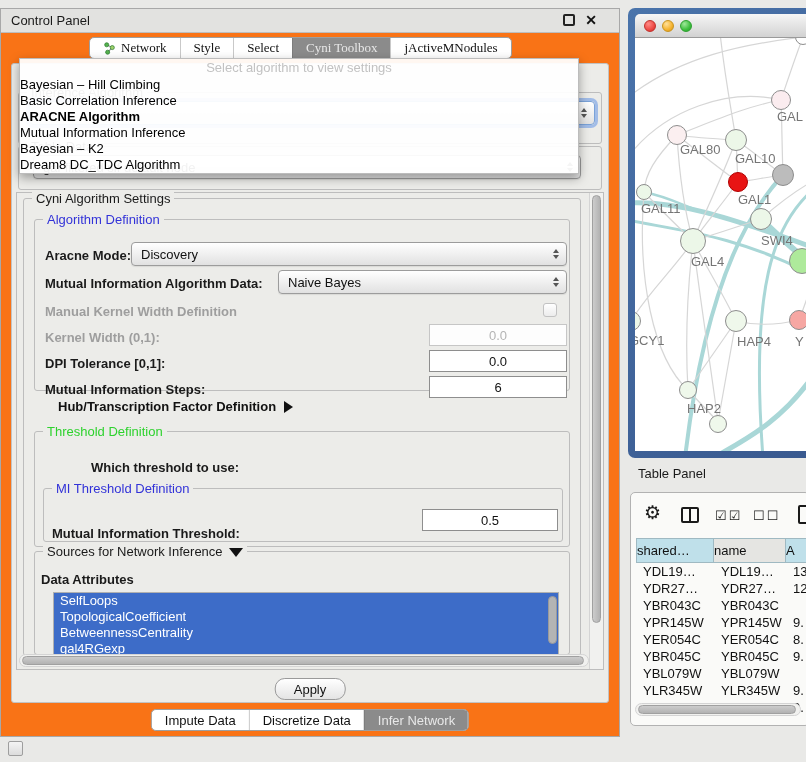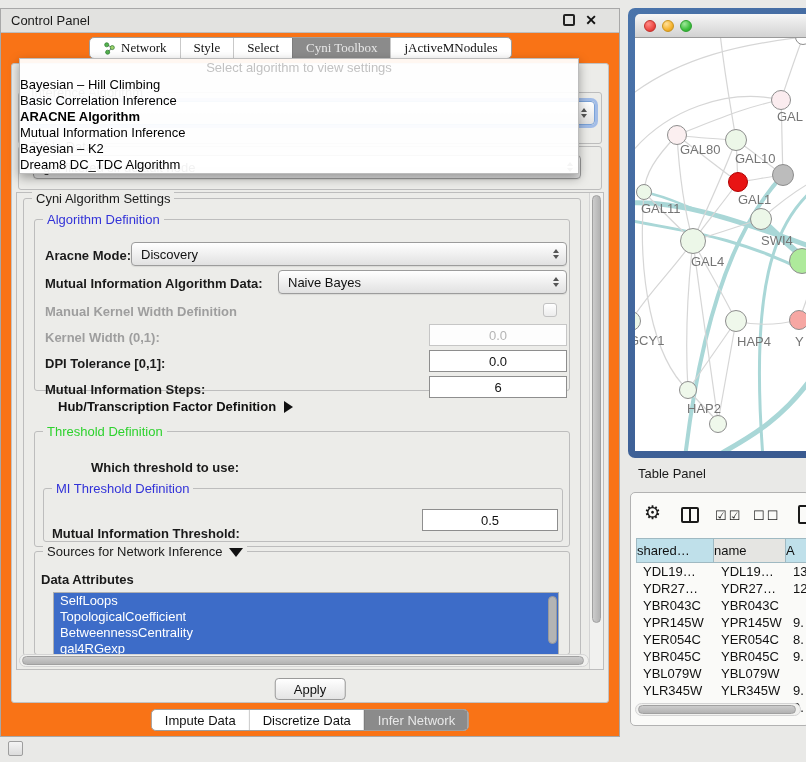--- a/index.html
+++ b/index.html
@@ -75,21 +75,21 @@
   .arrow-down { display:inline-block; width:0; height:0; border-left:7px solid transparent;
     border-right:7px solid transparent; border-top:9px solid #111; margin-left:6px; vertical-align:-1px; }
 
   .attr-list { position:absolute; background:#fff; border:1px solid #b0b0b0; overflow:hidden; }
   .attr-item { height:16px; line-height:16px; font-size:13px; color:#fff; padding-left:6px; white-space:nowrap; }
   .attr-thumb { position:absolute; right:1px; top:3px; width:9px; height:48px;
     background:#b4b4b4; border:1px solid #9a9a9a; border-radius:5px; }
 
   #apply-button { position:absolute; left:50%; top:614px; transform:translateX(-50%);
     height:22px; padding:0 18px; font-size:13px; font-family:inherit; color:#111;
-    background:linear-gradient(#ffffff,#e4e4e4); border:1px solid #9a9a9a; border-radius:4px; }
+    background:linear-gradient(#ffffff,#e4e4e4); border:1px solid #9a9a9a; border-radius:10px; }
 
   
   #algo-popup { position:absolute; left:18px; top:49px; width:560px; height:116px;
     background:rgba(255,255,255,0.94); border:1px solid #bcbcbc;
     box-shadow:0 4px 10px rgba(0,0,0,0.35); z-index:60; }
   .popup-ph { height:18px; line-height:18px; text-align:center; color:#c2c2c2; font-size:13px; }
   .popup-item { height:16px; line-height:16px; font-size:13px; color:#000; white-space:nowrap; }
   .popup-item.sel { font-weight:bold; }
 
   #mini-icon { position:absolute; left:8px; top:741px; width:15px; height:15px;

